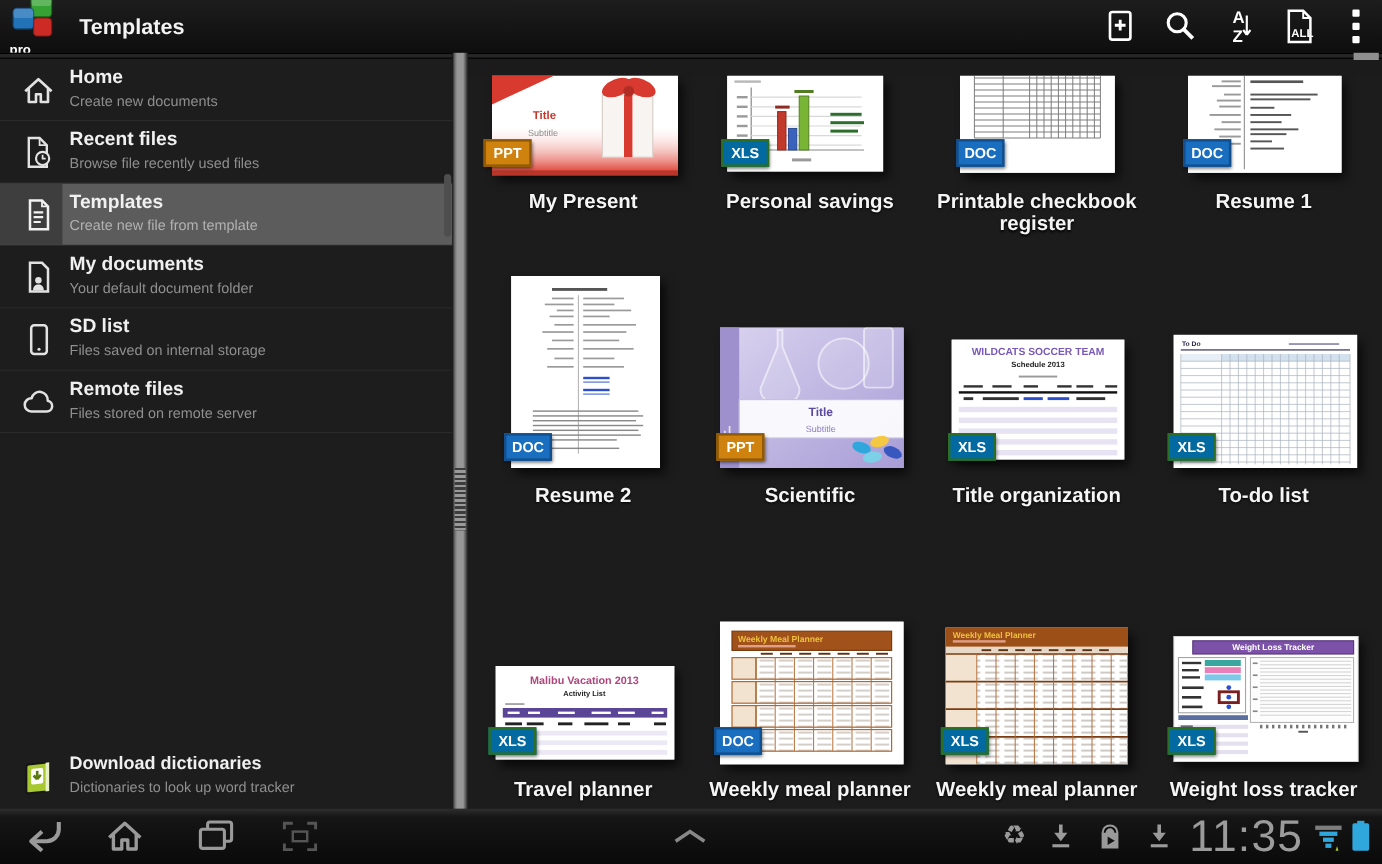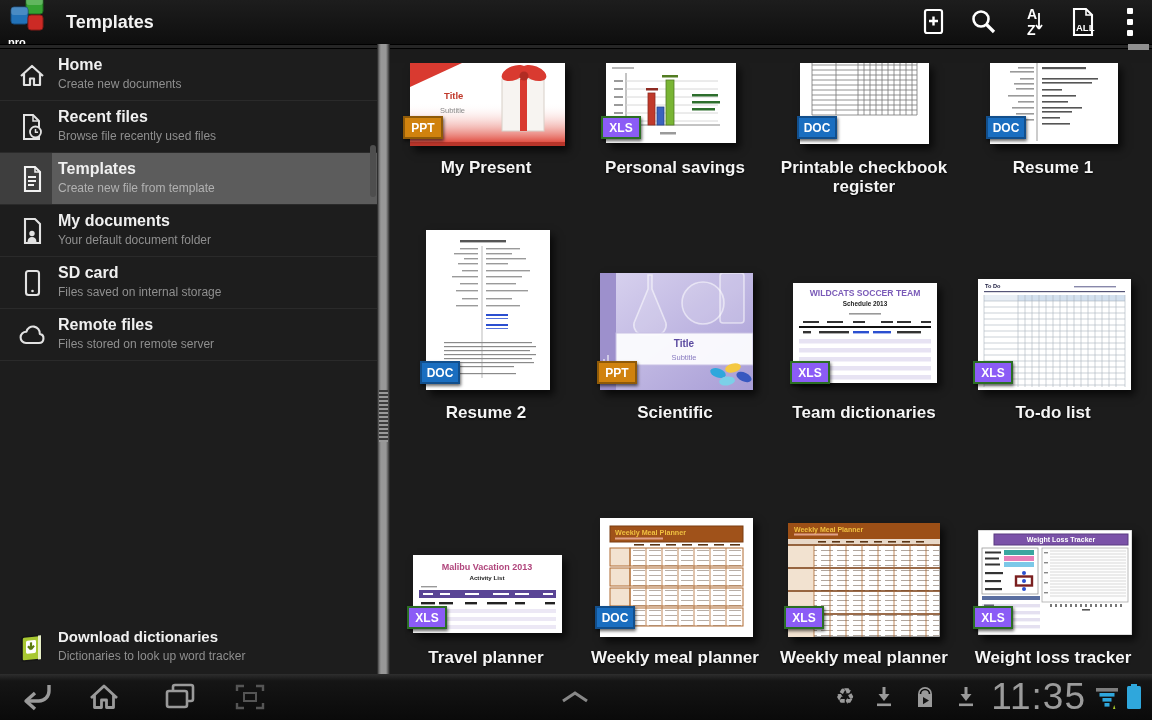--- a/index.html
+++ b/index.html
@@ -37,21 +37,21 @@
   .divider{position:absolute;left:377px;top:44px;width:13px;height:630px;
     background:linear-gradient(90deg,#1a1a1a 0,#6e6e6e 2px,#979797 4px,#979797 9px,#5a5a5a 11px,#1a1a1a 13px);}
   .grip{position:absolute;left:2px;top:346px;width:9px;height:52px;
     background:repeating-linear-gradient(180deg,#3c3c3c 0 2px,#9a9a9a 2px 4px);}
   
   .content{position:absolute;left:390px;top:63px;width:874px;height:625px;overflow:hidden;background:#1c1c1c;}
   .tile-thumb{position:absolute;background:#fff;box-shadow:4px 5px 8px rgba(0,0,0,.7);}
   .badge{position:absolute;width:40px;height:23px;line-height:20px;text-align:center;font-size:12px;
     font-weight:bold;color:#fff;border:2px solid;box-sizing:border-box;box-shadow:1px 2px 3px rgba(0,0,0,.6);}
   .badge.ppt{background:#d0820e;border-color:#8f5a08;}
-  .badge.xls{background:#8b5cf6;border-color:#2b6e24;text-align:center;}
+  .badge.xls{background:#0369a1;border-color:#2b6e24;text-align:center;}
   .badge.doc{background:#1a6ec0;border-color:#124f8c;}
   .tlabel{position:absolute;width:184px;text-align:center;color:#f5f5f5;font-size:17px;font-weight:bold;
     line-height:19px;text-shadow:0 1px 2px #000;}
   
   .navbar{position:absolute;left:0;top:674px;width:1152px;height:46px;
     background:linear-gradient(180deg,#2e2e2e 0,#151515 15%,#0a0a0a 100%);}
   .nav-btn{position:absolute;top:0;width:64px;height:46px;display:flex;align-items:center;justify-content:center;}
   .tray{position:absolute;right:0;top:0;height:46px;display:flex;align-items:center;}
   .tray-txt{color:#9a9a9a;font-size:22px;font-family:"DejaVu Sans",sans-serif;line-height:46px;}
   .clock{color:#9b9b9b;font-size:37px;letter-spacing:1px;margin:0 8px 0 14px;}
@@ -150,21 +150,21 @@
       </svg>
       <div class="sb-title">My documents</div>
       <div class="sb-sub">Your default document folder</div>
     </div>
 
     <div class="sb-row" style="top:208px">
       <svg class="sb-ic" width="32" height="32" viewBox="0 0 32 32">
         <rect x="10" y="4" width="13" height="24" rx="2.5" fill="none" stroke="#e2e2e2" stroke-width="2.1"></rect>
         <circle cx="16.5" cy="24" r="1.3" fill="#e2e2e2"></circle>
       </svg>
-      <div class="sb-title">SD card</div>
+      <div class="sb-title">SD list</div>
       <div class="sb-sub">Files saved on internal storage</div>
     </div>
 
     <div class="sb-row" style="top:260px">
       <svg class="sb-ic" width="32" height="32" viewBox="0 0 32 32">
         <path d="M10 24 h13 a4.6 4.6 0 0 0 .8 -9.1 A6.8 6.8 0 0 0 10.4 12.8 A5.6 5.6 0 0 0 10 24 Z" fill="none" stroke="#e2e2e2" stroke-width="2.1" stroke-linejoin="round"></path>
       </svg>
       <div class="sb-title">Remote files</div>
       <div class="sb-sub">Files stored on remote server</div>
     </div>
@@ -418,21 +418,21 @@
           <g fill="#e7e3f3">
             <rect x="6" y="56" width="132" height="4.5"></rect>
               <rect x="6" y="65" width="132" height="4.5"></rect>
             <rect x="6" y="74" width="132" height="4.5"></rect>
               <rect x="6" y="83" width="132" height="4.5"></rect>
             <rect x="6" y="92" width="132" height="4.5"></rect>
           </g>
         </svg>
       </div>
       <div class="badge xls" style="left:400px;top:298px">XLS</div>
-      <div class="tlabel" style="left:382px;top:340px">Team dictionaries</div>
+      <div class="tlabel" style="left:382px;top:340px">Title organization</div>
     </div>
 
     <div>
       <div class="tile-thumb" style="left:588px;top:216px;width:153px;height:111px">
         <svg width="153" height="111" viewBox="0 0 153 111">
           <rect width="153" height="111" fill="#fff"></rect>
           <text x="7" y="9" font-size="5.6" font-weight="bold" fill="#224" font-family="Liberation Sans,sans-serif">To Do</text>
           <rect x="96" y="7" width="42" height="1.4" fill="#88a"></rect>
           <rect x="6" y="12" width="141" height="1.2" fill="#557"></rect>
           <rect x="6" y="16" width="34" height="6" fill="#e8eef5"></rect>

